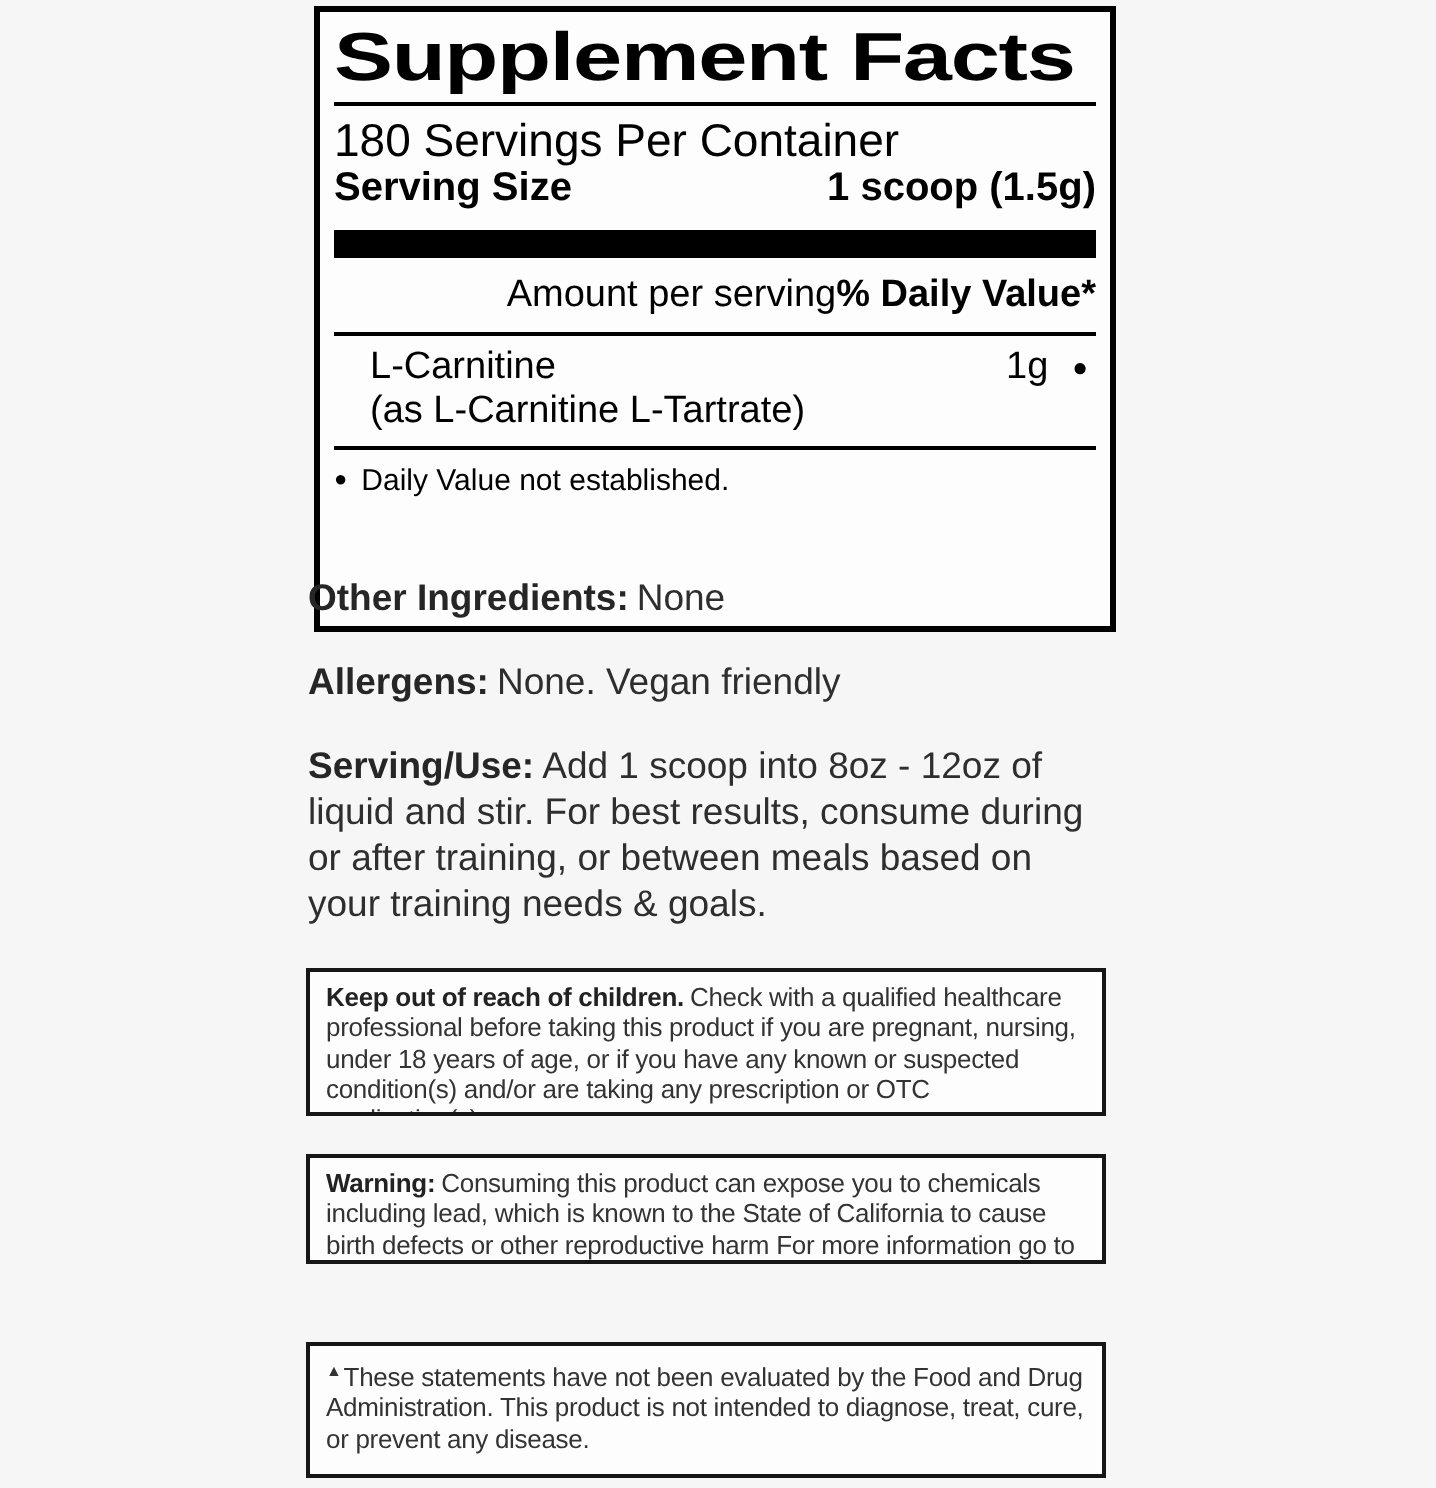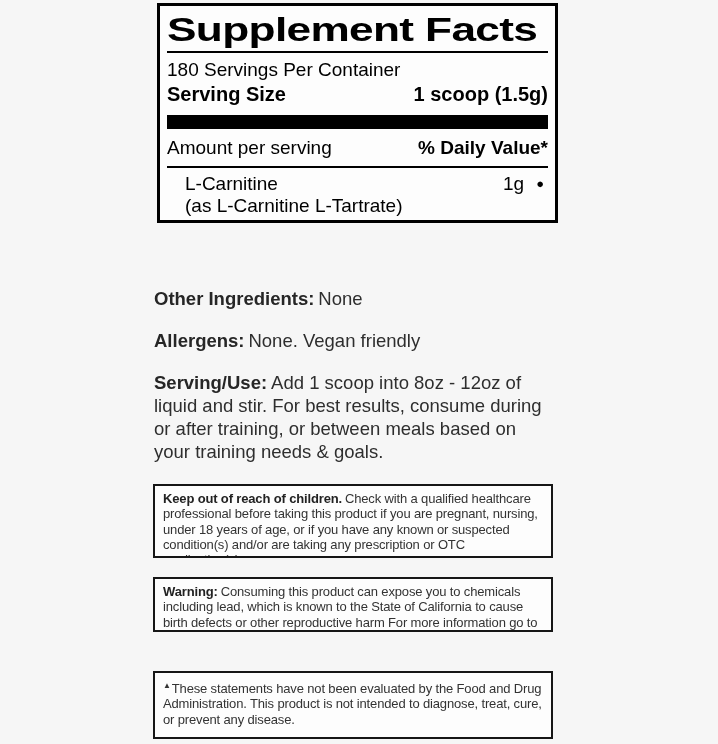--- a/index.html
+++ b/index.html
@@ -4,38 +4,38 @@
 <style>
   * { margin:0; padding:0; box-sizing:border-box; }
   html,body { background:#f6f6f6; }
   .canvas {
     position:relative; width:718px; height:744px; background:#f6f6f6;
     font-family:"Liberation Sans", sans-serif; overflow:hidden;
   }
 
   
   .facts-panel {
-    position:absolute; left:157px; top:3px; width:401px; height:220px;
+    position:absolute; left:157px; top:3px; width:401px; height:313px;
     background:#fdfdfd; border:3px solid #000; padding:3px 7px 0 7px;
     color:#000; overflow:hidden;
   }
   .sf-title {
     font-size:34px; font-weight:bold; line-height:40px; height:40px;
     white-space:nowrap; transform:scaleX(1.30); transform-origin:0 60%;
     letter-spacing:-0.5px;
   }
   .sf-rule  { border-top:2px solid #000; margin-top:2px; }
-  .sf-servings { font-size:19px; line-height:22px; margin-top:6px; }
+  .sf-servings { font-size:23px; line-height:22px; margin-top:6px; }
   .sf-ss-row {
     display:flex; justify-content:space-between; align-items:baseline;
     font-size:20px; font-weight:bold; line-height:23px; margin-top:2px;
   }
   .sf-bar { height:14px; background:#000; margin-top:9px; }
   .sf-head-row {
-    display:flex; justify-content:space-between; align-items:baseline;
+    display:flex; justify-content:flex-end; align-items:baseline;
     font-size:19px; line-height:22px; margin-top:8px;
   }
   .sf-head-dv { font-weight:bold; }
   .sf-rule-mid { border-top:2px solid #000; margin-top:7px; }
   .sf-nutrient-row {
     display:flex; justify-content:space-between; align-items:flex-start;
     font-size:19px; line-height:22px; margin-top:5px;margin-left:18px;
   }
   .sf-nutrient-amt { display:flex; align-items:flex-start; gap:12px; padding-right:4px; }
   .sf-dv-dot { font-size:13px; line-height:22px; }

